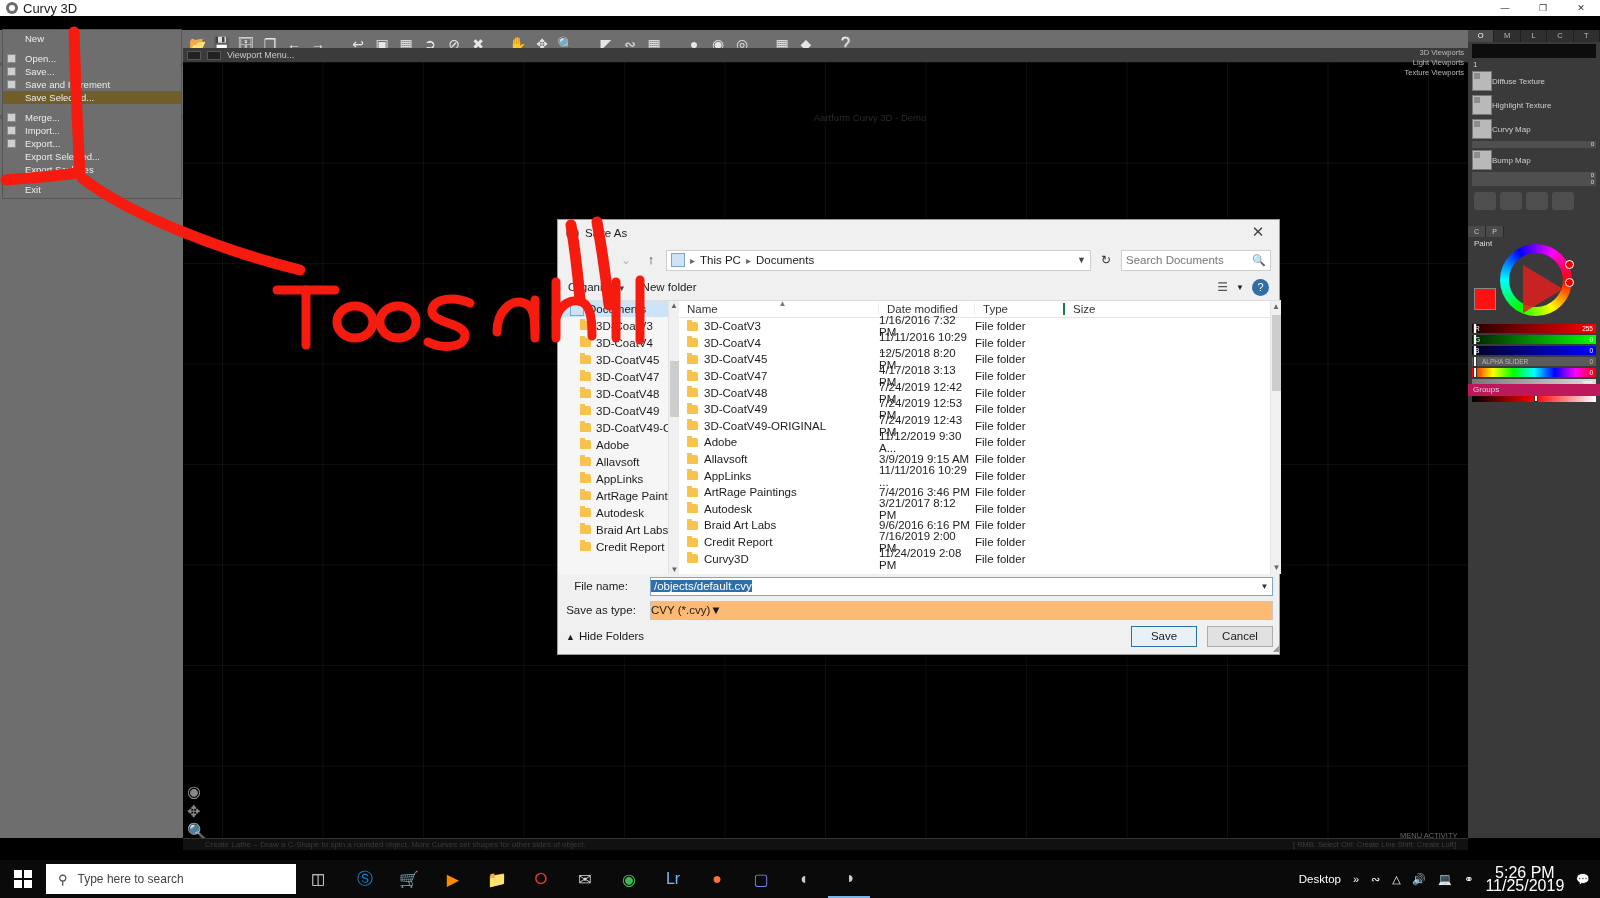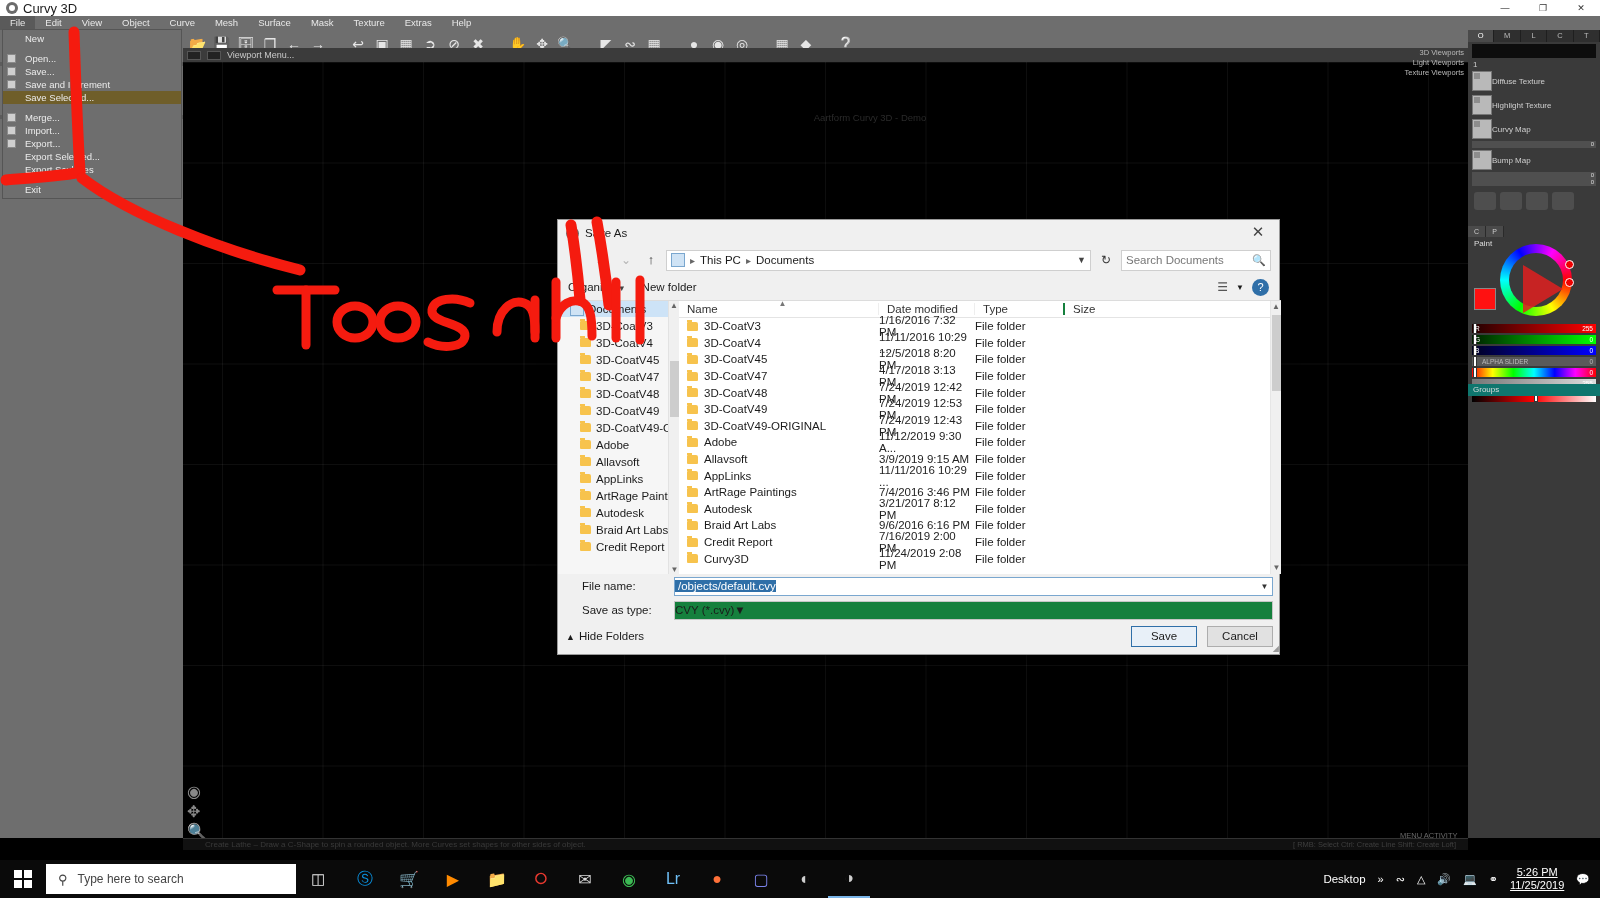--- a/index.html
+++ b/index.html
@@ -133,21 +133,21 @@
     border:1.5px solid #fff; background:#e00; }
   .cp-swatch { position:absolute; left:6px; top:62px; width:22px; height:22px;
     background:#ff1111; border:1px solid #888; }
   .cp-slider { height:9px; margin:2px 4px; position:relative;
     font-size:6.5px; line-height:9px; color:#fff; }
   .cp-slider .lbl { position:absolute; left:3px; }
   .cp-slider .val { position:absolute; right:3px; }
   .cp-knob { position:absolute; top:-1px; width:4px; height:11px; background:#fff;
     border:1px solid #333; }
   .groups-bar { position:absolute; left:0; bottom:0; width:132px; height:12px;
-    background:#0f766e; font-size:8px; color:#ddd; padding-left:5px; line-height:12px; }
+    background:#be185d; font-size:8px; color:#ddd; padding-left:5px; line-height:12px; }
 
   
   .statusbar { position:absolute; left:183px; top:838px; width:1285px; height:12px;
     background:#111; border-top:1px solid #333;
     font-size:8px; color:#3a3a3a; display:flex; align-items:center; padding-left:22px; }
   .status-right { margin-left:auto; padding-right:12px; color:#3f3f3f; font-size:7.5px; }
   .menu-activity { position:absolute; left:1400px; top:831px;
     font-size:7.5px; color:#6a6a6a; }
 
   
@@ -218,28 +218,28 @@
   .file-row .ft { width:90px; color:#222; }
   .file-row .fs { width:60px; }
   .list-scroll { position:absolute; right:0; top:0; width:11px; height:100%;
     background:#f0f0f0; border-left:1px solid #e6e6e6; }
   .list-scroll .thumb { position:absolute; left:1px; top:14px; width:9px; height:76px;
     background:#cdcdcd; }
   .list-scroll .arr { font-size:8px; color:#666; text-align:center; height:12px; line-height:12px; }
 
   .dlg-fields { position:absolute; left:0; top:356px; width:723px; }
   .field-row { display:flex; align-items:center; height:20px; margin-bottom:4px; }
-  .field-label { width:92px; text-align:left; padding-right:6px; font-size:11.5px;margin-left:24px; }
+  .field-label { width:92px; text-align:center; padding-right:6px; font-size:11.5px; }
   .field-input { flex:1; height:19px; background:#fff; border:1px solid #7aa7cf;
     margin-right:8px; display:flex; align-items:center; }
   .field-input .val { font-size:11.5px; padding-left:3px; }
   .field-input .val.sel { background:#2f6fa8; color:#fff; }
   .field-input .caret-btn { margin-left:auto; width:15px; text-align:center;
     font-size:8px; color:#333; }
-  .field-combo { flex:1; height:19px; background:#15803d; border:1px solid #c6c6c6;
+  .field-combo { flex:1; height:19px; background:#fdba74; border:1px solid #c6c6c6;
     margin-right:8px; display:flex; align-items:center; }
 
   .dlg-footer { position:absolute; left:0; bottom:0; width:723px; height:36px;
     display:flex; align-items:center; padding:0 8px; }
   .hide-folders { font-size:11.5px; color:#1b1b1b; }
   .hide-folders .caret { font-size:9px; margin-right:4px; }
   .btns { margin-left:auto; display:flex; gap:10px; }
   .btn { width:66px; height:21px; background:#e1e1e1; border:1px solid #adadad;
     font-size:11.5px; text-align:center; line-height:19px; }
   .btn.primary { border:1px solid #2f6fa8; background:#e8f0f8; }
@@ -255,51 +255,38 @@
   .tb-start { width:46px; height:38px; display:flex; align-items:center;
     justify-content:center; }
   .tb-search { width:250px; height:30px; background:#fff; display:flex;
     align-items:center; gap:10px; padding-left:12px; color:#444; font-size:12px; }
   .tb-taskview { width:44px; text-align:center; color:#e6e6e6; font-size:15px; }
   .tb-icons { display:flex; gap:2px; align-items:center; margin-left:4px; }
   .tb-ico { width:42px; height:38px; display:flex; align-items:center;
     justify-content:center; font-size:16px; }
   .tb-right { margin-left:auto; display:flex; align-items:center; color:#fff;
     font-size:11px; gap:12px; padding-right:10px; }
-  .tb-clock { text-align:center; line-height:13px; font-size:11px;text-decoration:underline; }
+  .tb-clock { text-align:center; line-height:13px; font-size:16px; }
   .tb-desktop { font-size:11.5px; }
 </style>
 </head>
 <body>
 
 <div id="root">
 
   <div class="app-titlebar">
     <span class="app-logo"></span>
     <span class="app-title-text">Curvy 3D</span>
     <span class="win-btns">
       <span class="win-btn">—</span>
       <span class="win-btn">❐</span>
       <span class="win-btn close">✕</span>
     </span>
   </div>
 
-  <div class="menubar">
-    <span class="menu-item active">File</span>
-    <span class="menu-item">Edit</span>
-    <span class="menu-item">View</span>
-    <span class="menu-item">Object</span>
-    <span class="menu-item">Curve</span>
-    <span class="menu-item">Mesh</span>
-    <span class="menu-item">Surface</span>
-    <span class="menu-item">Mask</span>
-    <span class="menu-item">Texture</span>
-    <span class="menu-item">Extras</span>
-    <span class="menu-item">Help</span>
-  </div>
 
   <div class="left-panel">
     <div class="lp-row">
       <span class="lp-ico">➙</span>
       <span class="lp-ico">◉</span>
       <span class="lp-ico">▤</span>
       <span class="lp-ico">✎</span>
       <span class="lp-ico">🔨</span>
       <span class="lp-ico">☰</span>
     </div>

